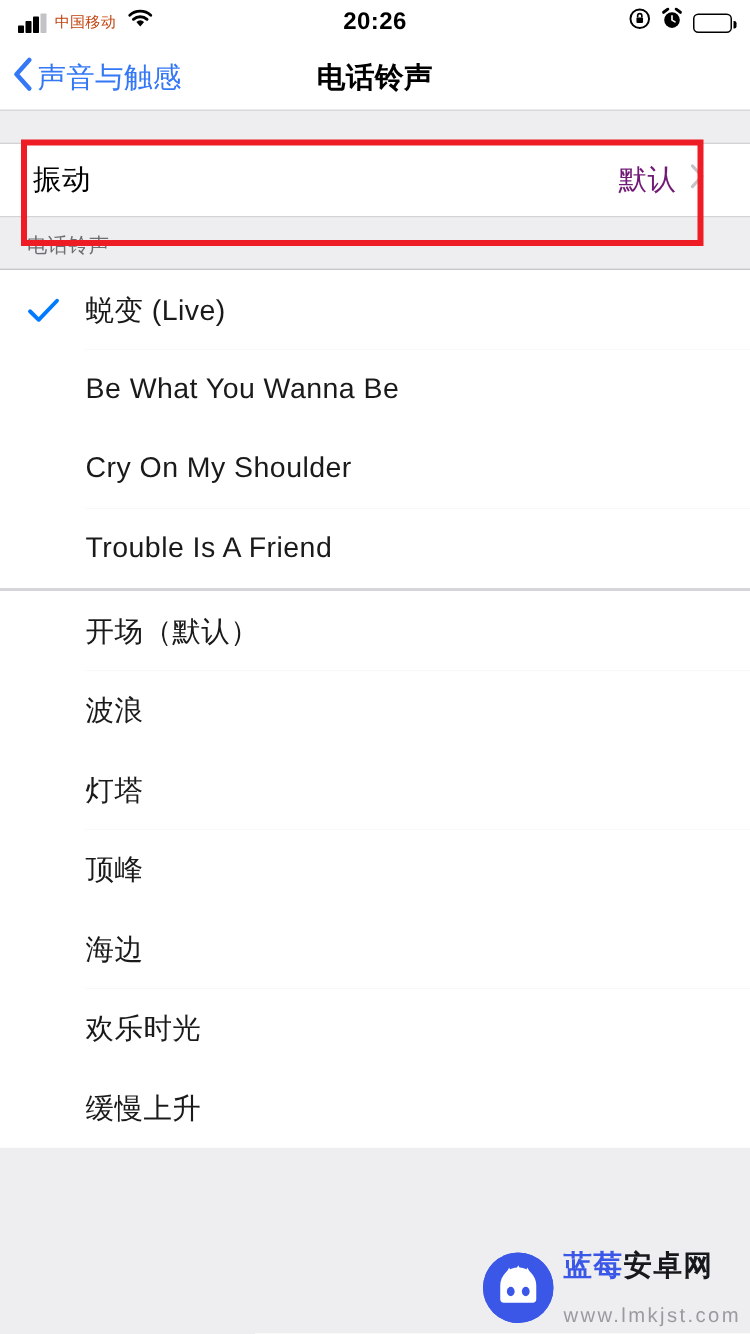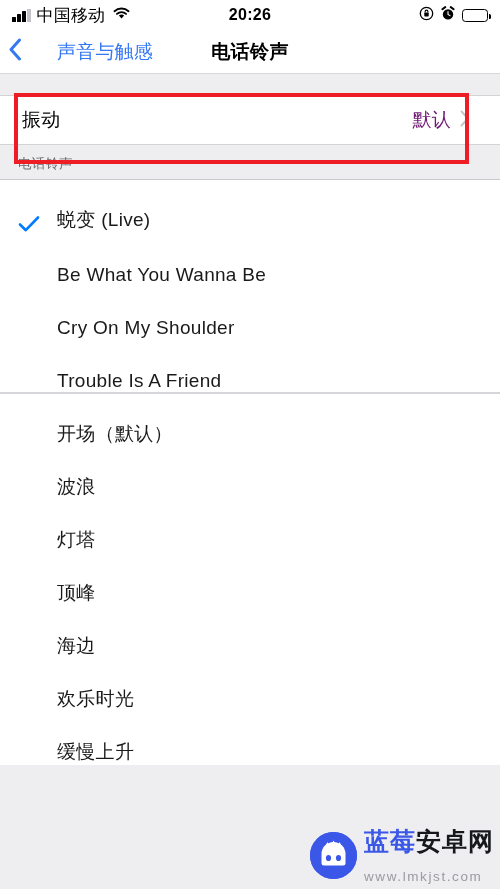--- a/index.html
+++ b/index.html
@@ -43,22 +43,22 @@
     display: block;
     width: 3.5px;
     background: #000;
     border-radius: 0.5px;
   }
   .signal-bars i:nth-child(1) { height: 5px; }
   .signal-bars i:nth-child(2) { height: 8px; }
   .signal-bars i:nth-child(3) { height: 11px; }
   .signal-bars i:nth-child(4) { height: 13px; background: #c2c2c7; }
   .carrier {
-    font-size: 17px;
-    color: #000000;
+    font-size: 10px;
+    color: #c2410c;
     letter-spacing: 0.2px;
     font-family: "Liberation Sans", "DejaVu Sans", sans-serif;
   }
   .wifi-icon { display: block; margin-left: 2px; }
   .status-center {
     position: absolute;
     left: 0; right: 0;
     text-align: center;
     font-size: 16px;
     font-weight: bold;
@@ -112,21 +112,20 @@
     gap: 3px;
     padding-left: 8px;
     cursor: pointer;
     z-index: 2;
   }
   .back-btn .chev { display: block; }
   .back-label {
     font-size: 19px;
     color: #3478f6;
     letter-spacing: 0.2px;
-    margin-left: 32px;
   }
   .nav-title {
     position: absolute;
     left: 0; right: 0;
     text-align: center;
     font-size: 19px;
     font-weight: bold;
     color: #000;
     letter-spacing: 0.4px;
     pointer-events: none;
@@ -192,21 +191,21 @@
     background: #ffffff;
     border-top: 0.5px solid #c8c7cc;
   }
   .list.second {
     border-top: 2.5px solid #d6d6da;
   }
   .row {
     position: relative;
     height: 53px;
     display: flex;
-    align-items: flex-end;
+    align-items: center;
     cursor: pointer;
     background: #ffffff;
   }
   .row::after {
     content: "";
     position: absolute;
     left: 57px;
     right: 0;
     bottom: 0;
     height: 0.5px;
@@ -252,21 +251,21 @@
   .wm-logo {
     width: 47px;
     height: 47px;
     border-radius: 50%;
     background: #3a57e8;
     position: relative;
     flex: 0 0 47px;
   }
   .wm-text { line-height: 1; }
   .wm-title {
-    font-size: 25px;
+    font-size: 19px;
     font-weight: bold;
     letter-spacing: 1px;
     white-space: nowrap;
   }
   .wm-title .blue { color: #3a57e8; }
   .wm-title .dark { color: #16181c; }
   .wm-url {
     font-size: 13.5px;
     color: #9a9aa0;
     letter-spacing: 1.6px;

